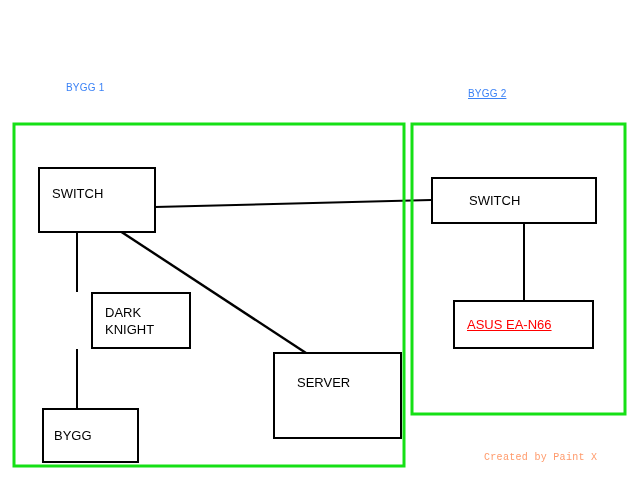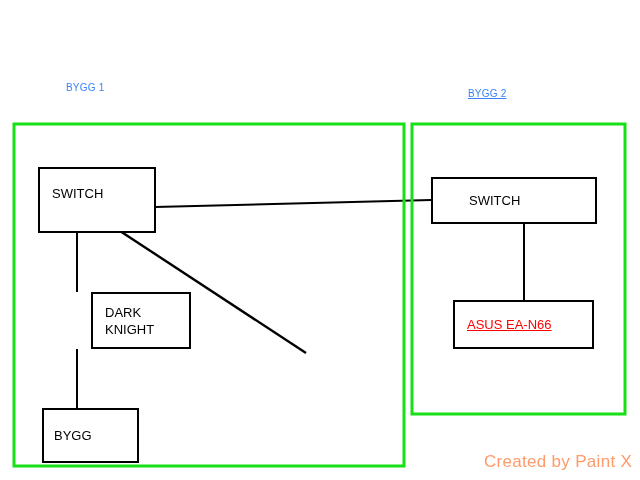--- a/index.html
+++ b/index.html
@@ -65,22 +65,22 @@
   .node.server .node-label { padding-left: 22px; margin-top: -26px; }
   .node.switch2   { left: 431px; top: 177px; width: 166px; height: 47px; }
   .node.switch2 .node-label { padding-left: 36px; }
   .node.asus      { left: 453px; top: 300px; width: 141px; height: 49px; }
   .node.asus .node-label { padding-left: 12px; color: #ff0000; text-decoration: underline; }
 
   .watermark {
     position: absolute;
     left: 484px;
     top: 452px;
-    font-family: Liberation Sans, sans-serif;
-    font-size: 17px;
+    font-family: Liberation Mono, monospace;
+    font-size: 10px;
     font-weight: 400;
     color: #ff9a6b;
     white-space: nowrap;
     letter-spacing: 0.3px;
     text-align: right;
   }
 </style>
 </head>
 <body>
 
@@ -111,20 +111,23 @@
 
   <div class="node darkknight">
     <span class="node-label">DARK
 KNIGHT</span>
   </div>
 
   <div class="node modem">
     <span class="node-label">BYGG</span>
   </div>
 
+  <div class="node server">
+    <span class="node-label">SERVER</span>
+  </div>
 
   <div class="node switch2">
     <span class="node-label">SWITCH</span>
   </div>
 
   <div class="node asus">
     <span class="node-label">ASUS EA-N66</span>
   </div>
 
   <div class="watermark">Created by Paint X</div>

